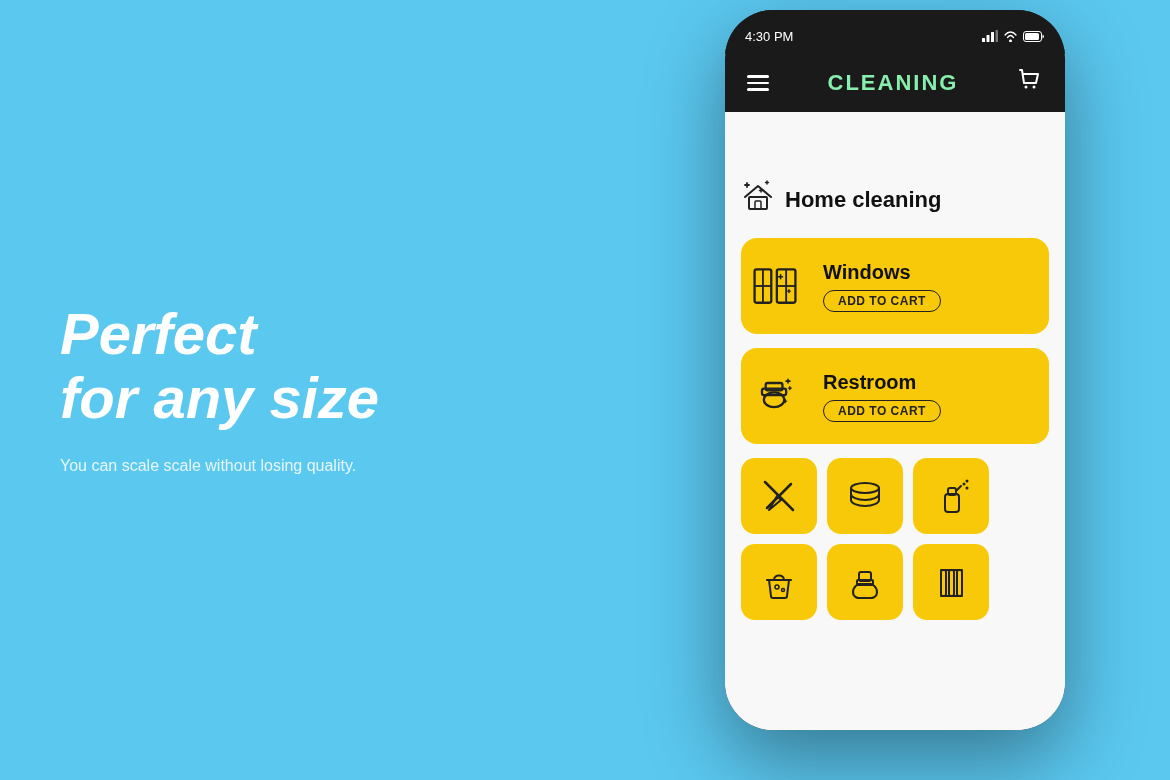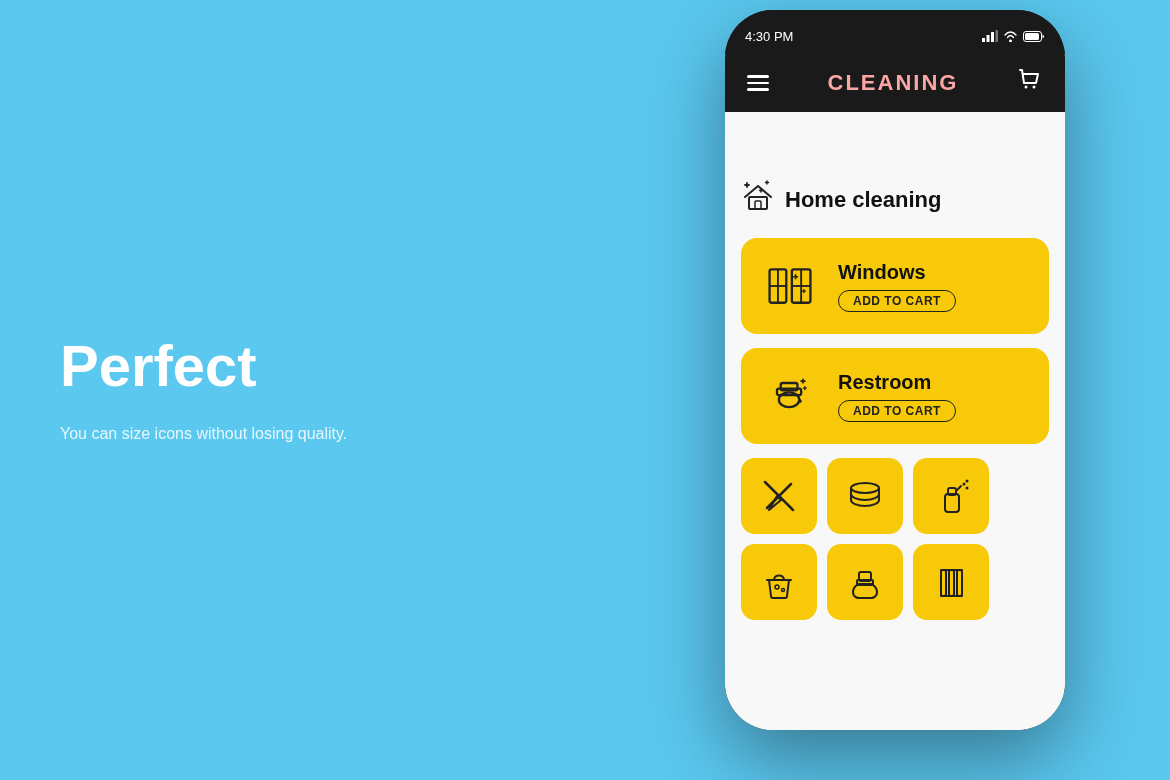--- a/index.html
+++ b/index.html
@@ -21,20 +21,21 @@
       transform: translateY(-50%);
       color: white;
       max-width: 420px;
     }
 
     .main-headline {
       font-size: 58px;
       font-weight: 800;
       line-height: 1.1;
       margin-bottom: 24px;
+      font-style: italic;
     }
 
     .sub-text {
       font-size: 16px;
       font-weight: 400;
       color: rgba(255,255,255,0.85);
       line-height: 1.5;
     }
 
     
@@ -133,21 +134,21 @@
 
     .menu-icon span {
       display: block;
       width: 22px;
       height: 2.5px;
       background: white;
       border-radius: 2px;
     }
 
     .app-title {
-      color: #fca5a5;
+      color: #86efac;
       font-size: 22px;
       font-weight: 800;
       letter-spacing: 2px;
     }
 
     .cart-icon {
       color: white;
       font-size: 22px;
     }
 
@@ -179,21 +180,21 @@
       color: #111;
     }
 
     
     .service-card {
       background: #F7C908;
       border-radius: 16px;
       display: flex;
       align-items: center;
       gap: 14px;
-      padding: 14px 15px;
+      padding: 14px 0;
       margin-bottom: 14px;
     }
 
     .card-icon-box {
       width: 68px;
       height: 68px;
       background: #F7C908;
       border-radius: 14px;
       display: flex;
       align-items: center;
@@ -257,22 +258,23 @@
       display: flex;
       gap: 10px;
     }
   </style>
 </head>
 <body>
 
 <div class="left-content">
   <div class="main-headline">
     <span>Perfect</span><br>
+    <span>for any size</span>
   </div>
-  <p class="sub-text">You can size icons without losing quality.</p>
+  <p class="sub-text">You can scale scale without losing quality.</p>
 </div>
 
 <div class="phone-wrapper">
   <div class="phone-outer">
 
     <div class="phone-notch"></div>
 
     <div class="status-bar">
       <span class="status-time">4:30 PM</span>
       <div class="status-icons">

